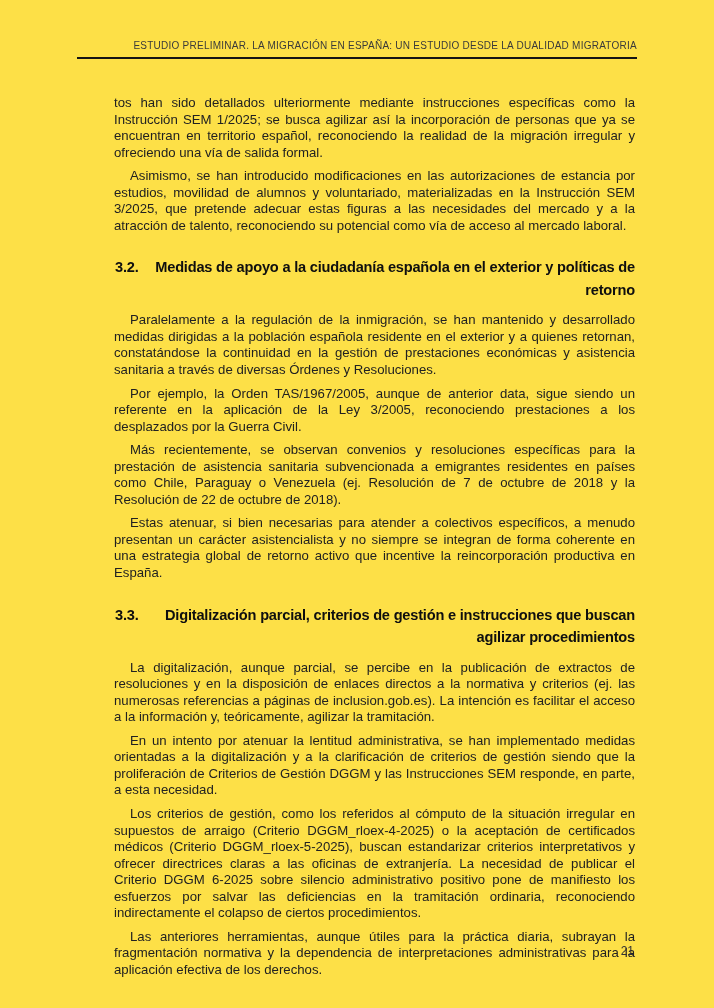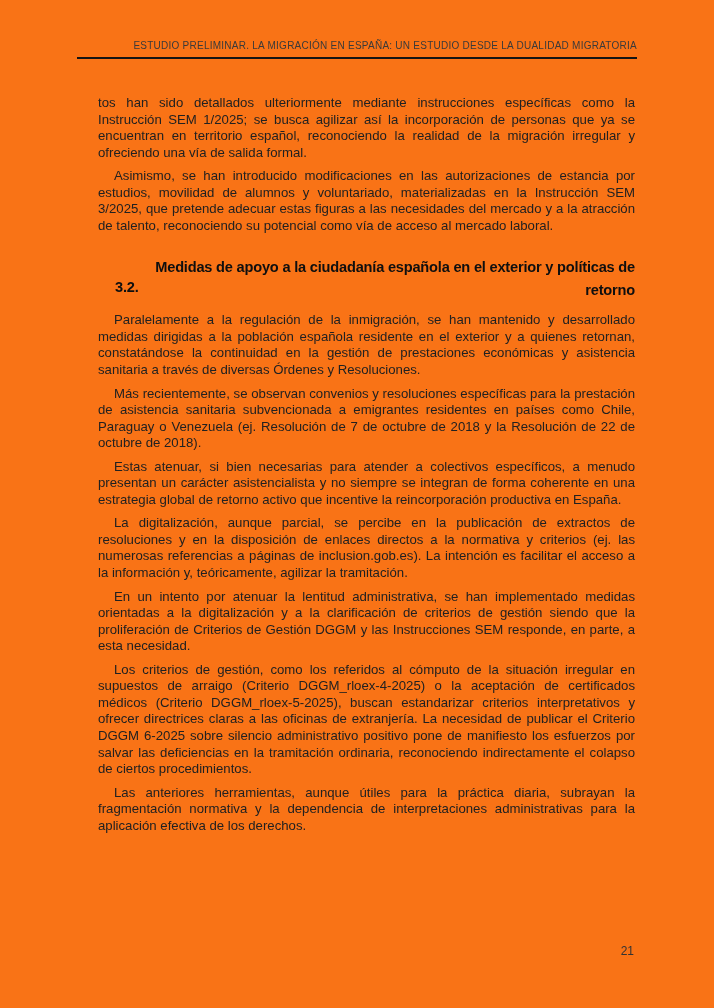--- a/index.html
+++ b/index.html
@@ -1,20 +1,20 @@
 <!DOCTYPE html>
 <html lang="es"><head>
 <meta charset="utf-8">
 <style>
   * { margin:0; padding:0; box-sizing:border-box; }
   html,body { background:#ffffff; }
   .page {
     position:relative;
     width:714px; height:1008px;
-    background:#f97316;
+    background:#fde047;
     font-family:"Liberation Sans", sans-serif;
     color:#222222;
     overflow:hidden;
     margin:0 auto;
   }
   .inner {
     position:absolute;
     left:77px; top:0;
     width:560px;
   }
@@ -32,33 +32,33 @@
     margin-top:6px;
   }
   .body-text {
     margin:36px 0 0 21px;
     width:537px;
     font-size:13.2px;
     line-height:16.55px;
     text-align:justify;
     color:#212121;
   }
-  .para { margin:0 0 7px 0; text-indent:16px; }
+  .para { margin:0 0 7px 16px; text-indent:16px; }
   .para.no-indent { text-indent:0; }
   .section-heading {
     display:flex;
     margin:22px 0 11px 17px;
     font-size:14.6px;
     line-height:22.5px;
     font-weight:bold;
     letter-spacing:-0.2px;
     color:#0f0f0f;
     text-align:left;
   }
-  .sec-num { flex:0 0 37px;margin-top:20px; }
+  .sec-num { flex:0 0 37px; }
   .sec-title { flex:1;text-align:right; }
   .page-number {
     position:absolute;
     top:944px; right:80px;
     font-size:12px;
     color:#333333;
   }
 </style>
 </head>
 <body>
@@ -74,23 +74,28 @@
     <main class="body-text">
 
       <p class="para no-indent">tos han sido detallados ulteriormente mediante instrucciones específicas como la Instrucción SEM 1/2025; se busca agilizar así la incorporación de personas que ya se encuentran en territorio español, reconociendo la realidad de la migración irregular y ofreciendo una vía de salida formal.</p>
       <p class="para">Asimismo, se han introducido modificaciones en las autorizaciones de estancia por estudios, movilidad de alumnos y voluntariado, materializadas en la Instrucción SEM 3/2025, que pretende adecuar estas figuras a las necesidades del mercado y a la atracción de talento, reconociendo su potencial como vía de acceso al mercado laboral.</p>
 
       <h2 class="section-heading">
         <span class="sec-num">3.2.</span>
         <span class="sec-title">Medidas de apoyo a la ciudadanía española en el exterior y políticas de retorno</span>
       </h2>
       <p class="para">Paralelamente a la regulación de la inmigración, se han mantenido y desarrollado medidas dirigidas a la población española residente en el exterior y a quienes retornan, constatándose la continuidad en la gestión de prestaciones económicas y asistencia sanitaria a través de diversas Órdenes y Resoluciones.</p>
+      <p class="para">Por ejemplo, la Orden TAS/1967/2005, aunque de anterior data, sigue siendo un referente en la aplicación de la Ley 3/2005, reconociendo prestaciones a los desplazados por la Guerra Civil.</p>
       <p class="para">Más recientemente, se observan convenios y resoluciones específicas para la prestación de asistencia sanitaria subvencionada a emigrantes residentes en países como Chile, Paraguay o Venezuela (ej. Resolución de 7 de octubre de 2018 y la Resolución de 22 de octubre de 2018).</p>
       <p class="para">Estas atenuar, si bien necesarias para atender a colectivos específicos, a menudo presentan un carácter asistencialista y no siempre se integran de forma coherente en una estrategia global de retorno activo que incentive la reincorporación productiva en España.</p>
 
+      <h2 class="section-heading">
+        <span class="sec-num">3.3.</span>
+        <span class="sec-title">Digitalización parcial, criterios de gestión e instrucciones que buscan agilizar procedimientos</span>
+      </h2>
       <p class="para">La digitalización, aunque parcial, se percibe en la publicación de extractos de resoluciones y en la disposición de enlaces directos a la normativa y criterios (ej. las numerosas referencias a páginas de inclusion.gob.es). La intención es facilitar el acceso a la información y, teóricamente, agilizar la tramitación.</p>
       <p class="para">En un intento por atenuar la lentitud administrativa, se han implementado medidas orientadas a la digitalización y a la clarificación de criterios de gestión siendo que la proliferación de Criterios de Gestión DGGM y las Instrucciones SEM responde, en parte, a esta necesidad.</p>
       <p class="para">Los criterios de gestión, como los referidos al cómputo de la situación irregular en supuestos de arraigo (Criterio DGGM_rloex-4-2025) o la aceptación de certificados médicos (Criterio DGGM_rloex-5-2025), buscan estandarizar criterios interpretativos y ofrecer directrices claras a las oficinas de extranjería. La necesidad de publicar el Criterio DGGM 6-2025 sobre silencio administrativo positivo pone de manifiesto los esfuerzos por salvar las deficiencias en la tramitación ordinaria, reconociendo indirectamente el colapso de ciertos procedimientos.</p>
       <p class="para">Las anteriores herramientas, aunque útiles para la práctica diaria, subrayan la fragmentación normativa y la dependencia de interpretaciones administrativas para la aplicación efectiva de los derechos.</p>
 
     </main>
   </div>
 
   <div class="page-number">21</div>
 </div>

